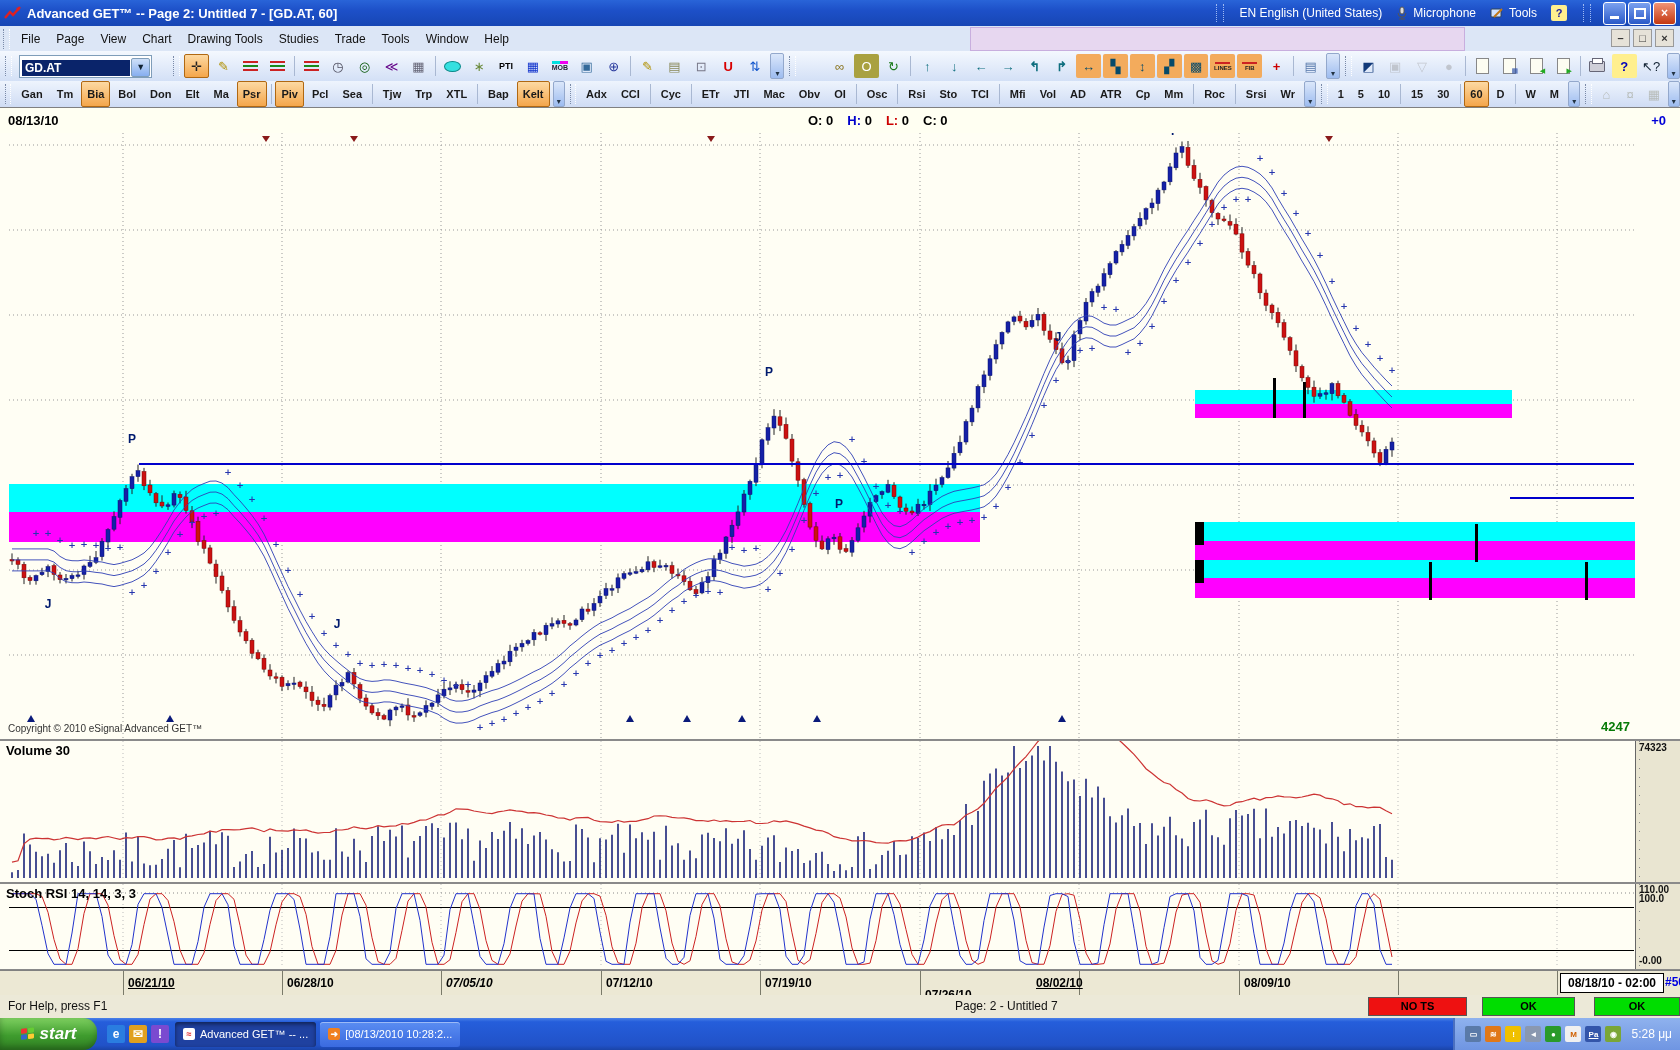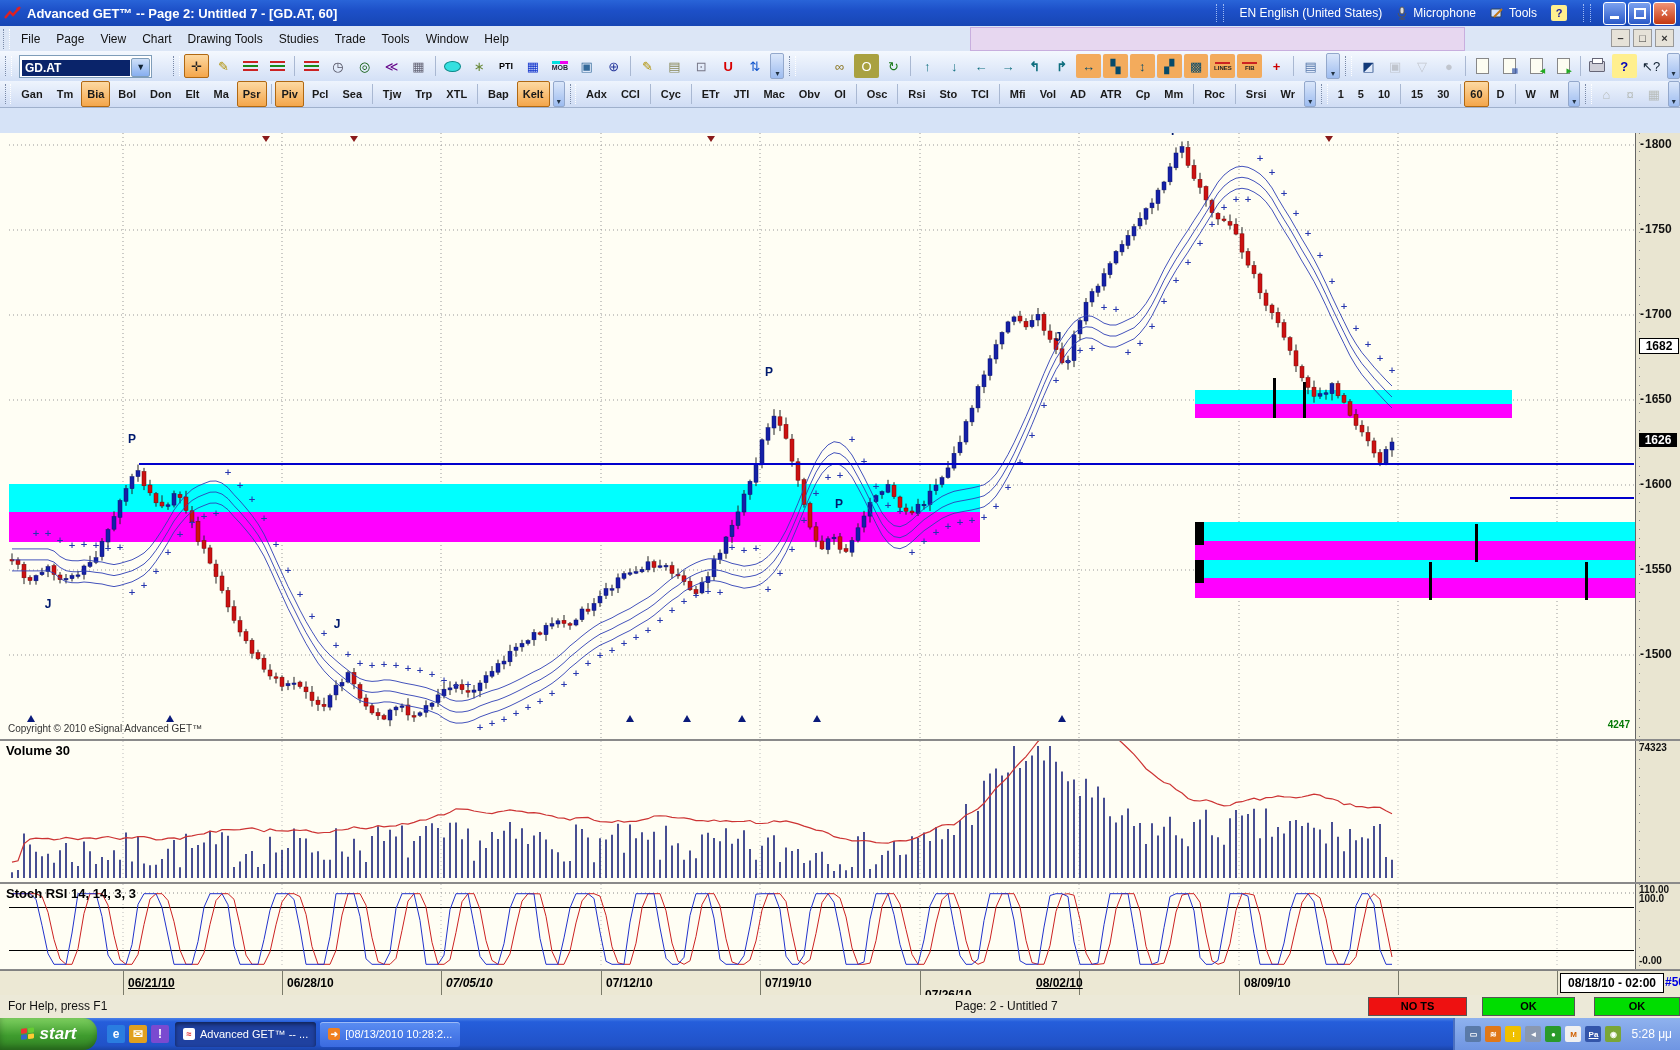--- a/index.html
+++ b/index.html
@@ -62,21 +62,21 @@
   .axis{position:absolute;left:1635px;top:0;bottom:0;width:45px;background:#e9e5d1;border-left:1px solid #666;}
   .axis-ticks{position:absolute;left:3px;top:0;bottom:0;width:1px;
      background:repeating-linear-gradient(#888 0 1px,transparent 1px 9px);}
   .pricelab{position:absolute;left:4px;font-size:12px;font-weight:bold;color:#111;white-space:nowrap;}
   .pricelab:before{content:"-";margin-right:1px;}
   .tagw{position:absolute;left:3px;width:38px;background:#fff;border:1px solid #000;color:#000;
      font-size:12px;font-weight:bold;text-align:center;}
   .tagb{position:absolute;left:3px;width:38px;background:#000;color:#fff;font-size:12px;font-weight:bold;text-align:center;}
   .panel-label{position:absolute;left:6px;top:2px;font-size:13px;font-weight:bold;color:#000;z-index:5;}
   .copyright{position:absolute;left:8px;top:590px;font-size:10px;color:#333;z-index:5;}
-  .barcount{position:absolute;left:1560px;top:586px;width:70px;text-align:right;font-size:10px;font-weight:bold;color:#067a06;z-index:5;}
+  .barcount{position:absolute;left:1560px;top:586px;width:70px;text-align:right;font-size:13px;font-weight:bold;color:#067a06;z-index:5;}
   .axlab{position:absolute;left:3px;font-size:10px;font-weight:bold;color:#111;white-space:nowrap;}
   
   .dateaxis{position:absolute;left:0;top:970px;width:1680px;height:25px;background:#ece8d4;
      border-top:1px solid #808080;border-bottom:1px solid #808080;font-size:12px;font-weight:bold;color:#000;}
   .dtick{position:absolute;top:0;width:1px;height:25px;background:#7a7a6a;}
   .dlab{position:absolute;top:5px;}
   .endbox{position:absolute;left:1560px;top:2px;width:102px;height:18px;background:#fff;border:1px solid #000;
      text-align:center;font-size:12px;font-weight:bold;line-height:18px;}
   .barid{position:absolute;left:1665px;top:4px;color:#0000e0;font-size:12px;font-weight:bold;}
   
@@ -435,20 +435,30 @@
       </div>
       <div class="ticon dis">
         <span style="color: rgb(138, 138, 112);">¤</span>
       </div>
       <div class="ticon dis">
         <span style="color: rgb(138, 138, 112);">▦</span>
       </div>
       <div class="chev">▾</div>
     </div>
 
+  <div class="hdr">
+    <span class="date">08/13/10</span>
+    <div class="ohlc" id="ohlc">
+        <span><span style="color: rgb(0, 0, 0);">O: </span><span style="color: rgb(0, 0, 0);">0</span></span>
+        <span><span style="color: rgb(0, 0, 204);">H: </span><span style="color: rgb(0, 0, 0);">0</span></span>
+        <span><span style="color: rgb(204, 0, 0);">L: </span><span style="color: rgb(0, 0, 0);">0</span></span>
+        <span><span style="color: rgb(0, 0, 0);">C: </span><span style="color: rgb(0, 0, 0);">0</span></span>
+      </div>
+    <span class="chg">+0</span>
+  </div>
 
   <div class="panel" id="pricePanel" style="top:133px;height:606px;">
     <svg id="chartSvg" width="1635" height="606" viewBox="0 133 1635 606">
         <line x1="9" y1="145" x2="1634" y2="145" stroke="#999" stroke-dasharray="1,3"></line>
         <line x1="9" y1="230" x2="1634" y2="230" stroke="#999" stroke-dasharray="1,3"></line>
         <line x1="9" y1="315" x2="1634" y2="315" stroke="#999" stroke-dasharray="1,3"></line>
         <line x1="9" y1="400" x2="1634" y2="400" stroke="#999" stroke-dasharray="1,3"></line>
         <line x1="9" y1="485" x2="1634" y2="485" stroke="#999" stroke-dasharray="1,3"></line>
         <line x1="9" y1="570" x2="1634" y2="570" stroke="#999" stroke-dasharray="1,3"></line>
         <line x1="9" y1="655" x2="1634" y2="655" stroke="#999" stroke-dasharray="1,3"></line>
@@ -1084,33 +1094,20 @@
           <path d="M166,722 h8 l-4,-7 z" fill="#0a1a7a"></path>
           <path d="M626,722 h8 l-4,-7 z" fill="#0a1a7a"></path>
           <path d="M683,722 h8 l-4,-7 z" fill="#0a1a7a"></path>
           <path d="M738,722 h8 l-4,-7 z" fill="#0a1a7a"></path>
           <path d="M813,722 h8 l-4,-7 z" fill="#0a1a7a"></path>
           <path d="M1058,722 h8 l-4,-7 z" fill="#0a1a7a"></path>
         </g>
       </svg>
     <div class="copyright">Copyright © 2010 eSignal Advanced GET™</div>
     <div class="barcount">4247</div>
-    <div class="axis" id="priceAxis">
-      <div class="axis-ticks"></div>
-
-    <div class="pricelab" style="top: 4px;">1800</div>
-        <div class="pricelab" style="top: 89px;">1750</div>
-        <div class="pricelab" style="top: 174px;">1700</div>
-        <div class="pricelab" style="top: 259px;">1650</div>
-        <div class="pricelab" style="top: 344px;">1600</div>
-        <div class="pricelab" style="top: 429px;">1550</div>
-        <div class="pricelab" style="top: 514px;">1500</div>
-        <div class="tagw" style="top: 204.6px;">1682</div>
-        <div class="tagb" style="top: 299.8px;">1626</div>
-      </div>
   </div>
 
   <div class="panel" style="top:741px;height:141px;">
     <div class="panel-label">Volume 30</div>
     <svg id="volSvg" width="1635" height="141" viewBox="0 741 1635 141">
         <line x1="123" y1="741" x2="123" y2="880" stroke="#bbb" stroke-dasharray="1,3"></line>
         <line x1="282" y1="741" x2="282" y2="880" stroke="#bbb" stroke-dasharray="1,3"></line>
         <line x1="441" y1="741" x2="441" y2="880" stroke="#bbb" stroke-dasharray="1,3"></line>
         <line x1="601" y1="741" x2="601" y2="880" stroke="#bbb" stroke-dasharray="1,3"></line>
         <line x1="760" y1="741" x2="760" y2="880" stroke="#bbb" stroke-dasharray="1,3"></line>

